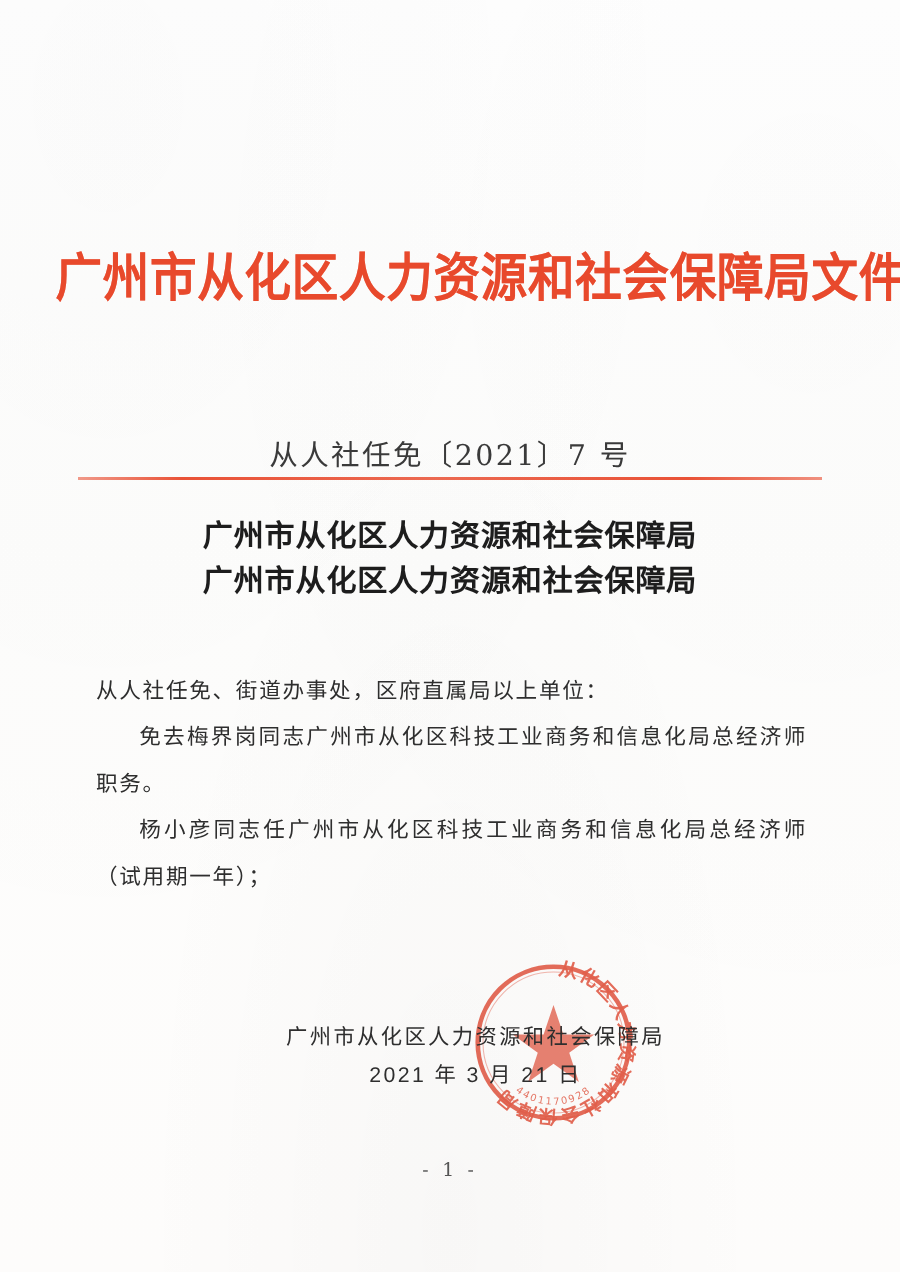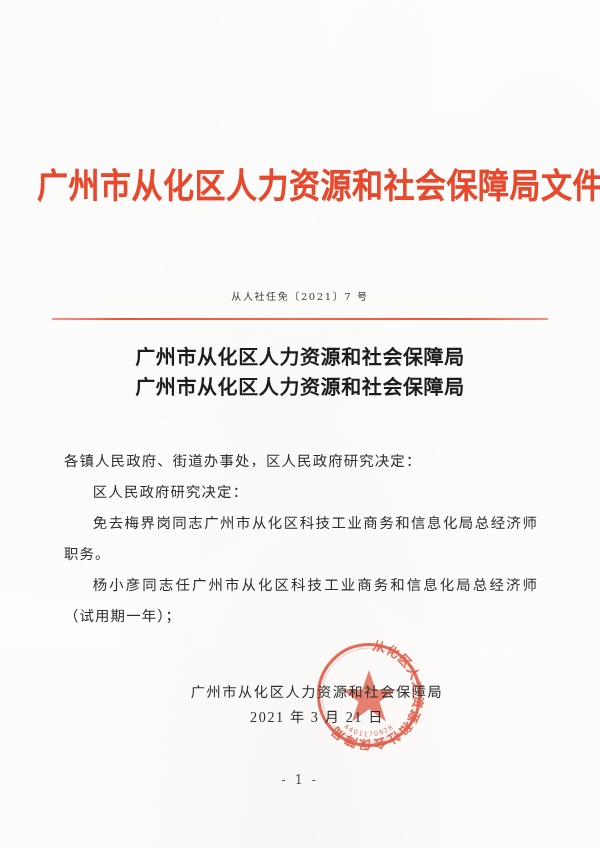--- a/index.html
+++ b/index.html
@@ -63,21 +63,21 @@
 
   
   .doc-number {
     position: absolute;
     left: 0;
     top: 288px;
     width: 600px;
     text-align: center;
     color: #3a3a3a;
     font-family: "DejaVu Serif", "Liberation Serif", serif;
-    font-size: 10px;
+    font-size: 19px;
     letter-spacing: 1.6px;
     white-space: nowrap;
   }
 
   
   .red-rule {
     position: absolute;
     left: 52px;
     top: 318px;
     width: 496px;
@@ -144,21 +144,21 @@
     font-family: "DejaVu Serif", "Liberation Serif", serif;
     font-size: 14.2px;
     letter-spacing: 1.6px;
     line-height: 1.5;
     white-space: nowrap;
     padding-left: 34px;
   }
   .sig-date {
     display: block;
     color: #2e2e2e;
-    font-family: Liberation Serif, serif;
+    font-family: Liberation Sans, sans-serif;
     font-size: 14.2px;
     letter-spacing: 1.6px;
     line-height: 2.05;
     white-space: nowrap;
     padding-left: 34px;
   }
 
   
   .seal {
     position: absolute;
@@ -200,22 +200,21 @@
     <div class="doc-number">从人社任免〔2021〕7 号</div>
 
     <div class="red-rule"></div>
 
     <div class="doc-heading">
       <span class="hline">广州市从化区人力资源和社会保障局</span>
       <span class="hline">广州市从化区人力资源和社会保障局</span>
     </div>
 
     <div class="body-block">
-      <p class="body-para">各镇人民政府、街道办事处，区人民政府研究决定：</p>
-      <p class="body-para indent">区人民政府研究决定：</p>
+      <p class="body-para">从人社任免、街道办事处，区府直属局以上单位：</p>
       <p class="body-para indent">免去梅界岗同志广州市从化区科技工业商务和信息化局总经济师职务。</p>
       <p class="body-para indent">杨小彦同志任广州市从化区科技工业商务和信息化局总经济师（试用期一年）；</p>
     </div>
 
     <svg class="seal" viewBox="0 0 122 122">
       <defs>
         <path id="sealRing" d="M 61,61 m 0,-45 a 45,45 0 1,1 -0.01,0"></path>
         <path id="sealCodeArc" d="M 61,61 m -38,14 a 40,40 0 0,0 76,0"></path>
       </defs>
       <circle cx="61" cy="61" r="50.5" fill="none" stroke="#e24a33" stroke-width="3.1" opacity="0.92"></circle>

